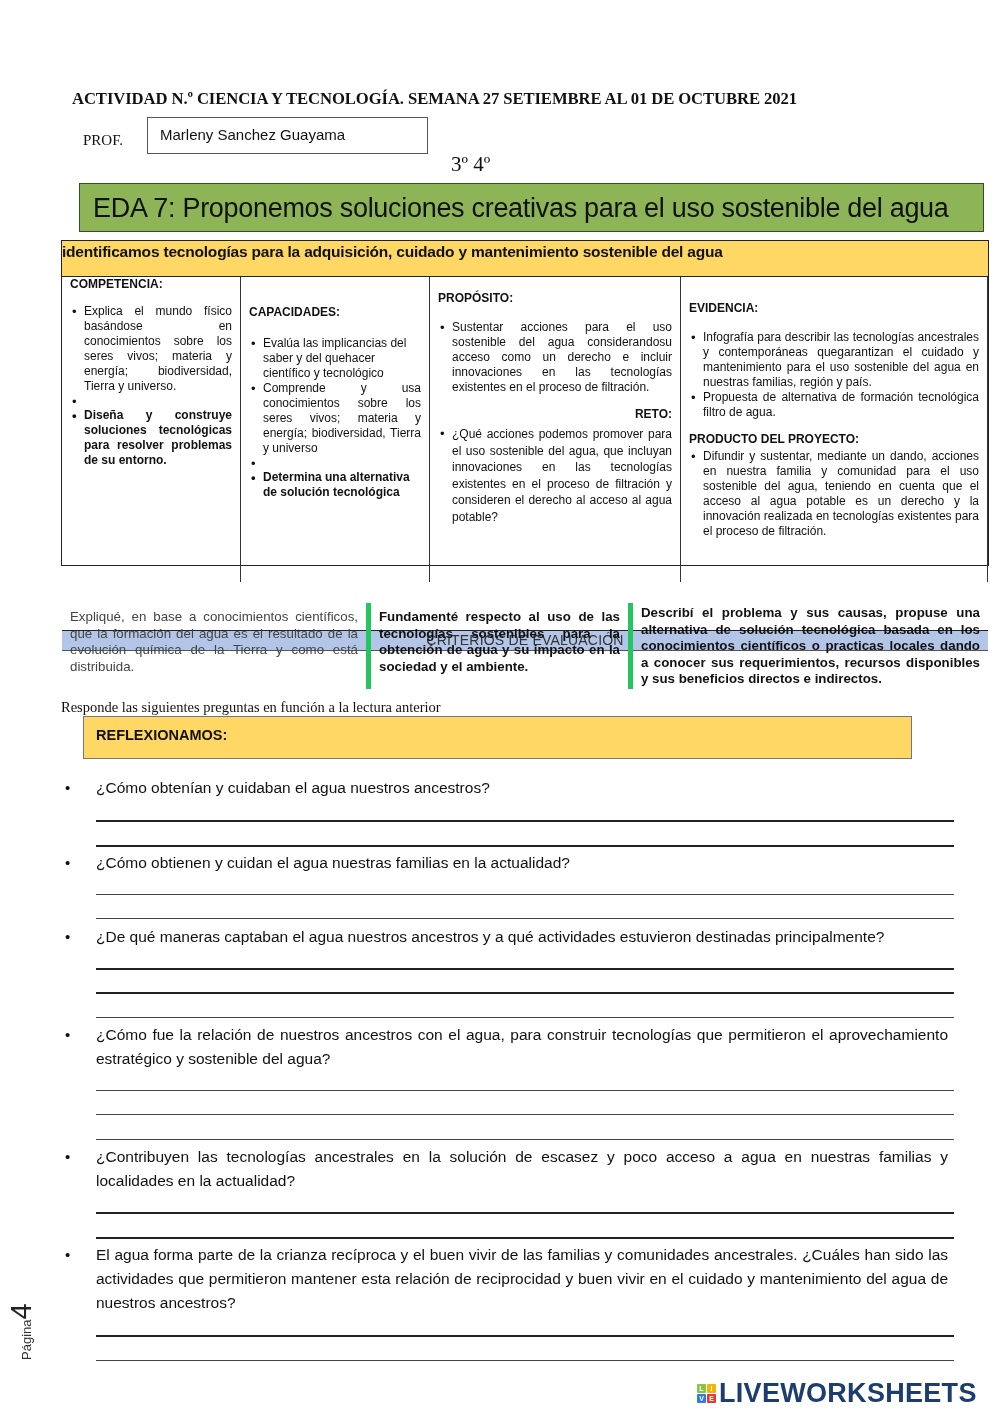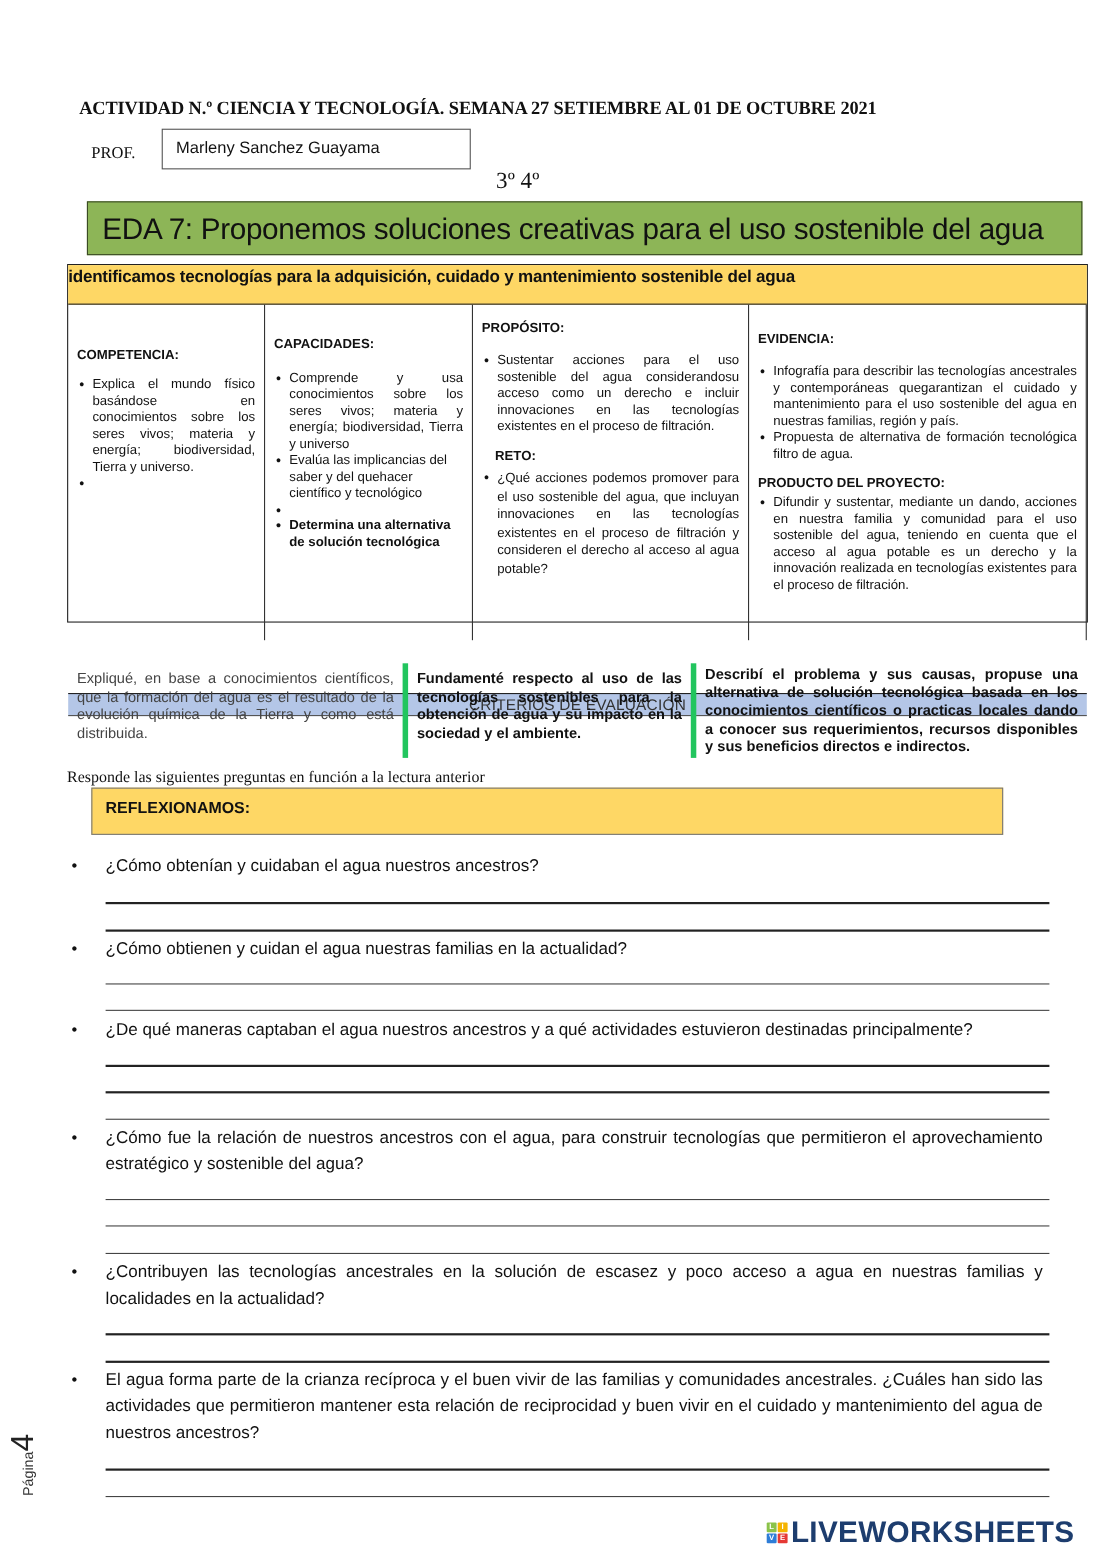--- a/index.html
+++ b/index.html
@@ -103,44 +103,45 @@
 <div class="title">ACTIVIDAD N.º CIENCIA Y TECNOLOGÍA. SEMANA 27 SETIEMBRE AL 01 DE OCTUBRE 2021</div>
 <div class="prof-label">PROF.</div>
 <div class="prof-box">Marleny Sanchez Guayama</div>
 <div class="grade">3º 4º</div>
 
 <div class="eda">EDA 7: Proponemos soluciones creativas para el uso sostenible del agua</div>
 
 <div class="main-table">
   <div class="yellow-band">identificamos tecnologías para la adquisición, cuidado y mantenimiento sostenible del agua</div>
 
-  <div class="cell" style="left:0; width:179px; padding-top:38px;">
+  <div class="cell" style="left:0; width:179px; ">
     <h4>COMPETENCIA:</h4>
     <ul>
       <li>Explica el mundo físico basándose en conocimientos sobre los seres vivos; materia y energía; biodiversidad, Tierra y universo.</li>
       <li class="gap" style="padding:0;"></li>
+      <li class="bold">Diseña y construye soluciones tecnológicas para resolver problemas de su entorno.</li>
     </ul>
   </div>
 
   <div class="cell" style="left:179px; width:189px; padding-top:28px;">
     <h4 style="margin-bottom:16px;">CAPACIDADES:</h4>
     <ul>
+      <li style="text-align:left;">Evalúa las implicancias del saber y del quehacer científico y tecnológico</li>
       <li>Comprende y usa conocimientos sobre los seres vivos; materia y energía; biodiversidad, Tierra y universo</li>
-      <li style="text-align:left;">Evalúa las implicancias del saber y del quehacer científico y tecnológico</li>
       <li class="gap" style="padding:0;"></li>
       <li class="bold" style="text-align:left;">Determina una alternativa de solución tecnológica</li>
     </ul>
   </div>
 
   <div class="cell" style="left:368px; width:251px; padding-top:14px;">
     <h4 style="margin-bottom:14px;">PROPÓSITO:</h4>
     <ul>
       <li>Sustentar acciones para el uso sostenible del agua considerandosu acceso como un derecho e incluir innovaciones en las tecnologías existentes en el proceso de filtración.</li>
     </ul>
-    <h4 style="margin:12px 0 4px 12px;">RETO:</h4>
+    <h4 style="margin:12px 0 4px 0;text-align:right;">RETO:</h4>
     <ul>
       <li style="line-height:16.6px;">¿Qué acciones podemos promover para el uso sostenible del agua, que incluyan innovaciones en las tecnologías existentes en el proceso de filtración y consideren el derecho al acceso al agua potable?</li>
     </ul>
   </div>
 
   <div class="cell" style="left:619px; width:307px; padding-top:24px;">
     <h4 style="margin-bottom:14px;">EVIDENCIA:</h4>
     <ul>
       <li>Infografía para describir las tecnologías ancestrales y contemporáneas quegarantizan el cuidado y mantenimiento para el uso sostenible del agua en nuestras familias, región y país.</li>
       <li>Propuesta de alternativa de formación tecnológica filtro de agua.</li>

